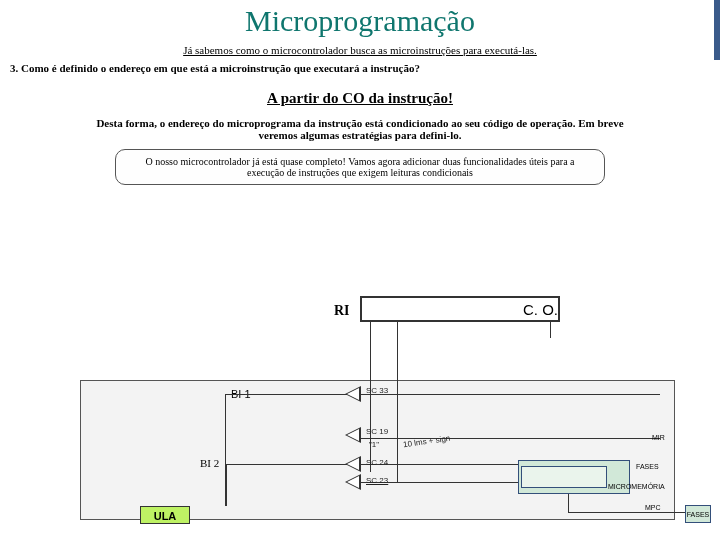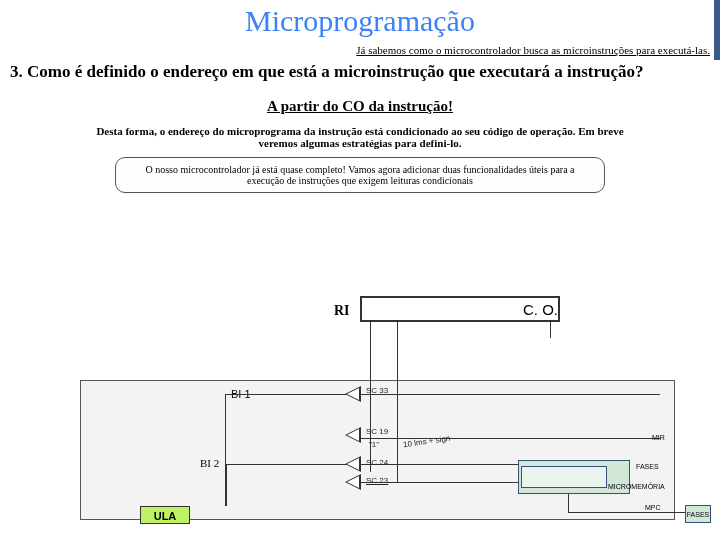--- a/index.html
+++ b/index.html
@@ -1,19 +1,19 @@
 <!DOCTYPE html>
 <html><head>
 <meta charset="utf-8">
 <style>
   * { box-sizing: border-box; margin: 0; padding: 0; }
   body { width: 720px; height: 540px; font-family: Georgia, serif; background: #fff; position: relative; overflow: hidden; }
-  .title { font-size: 30px; text-align: center; margin-top: 4px; color: #3b82f6; }
-  .intro { font-size: 11px; margin: 6px 10px 4px 10px; text-align: right; text-decoration: underline; }
-  .question { font-size: 17px; margin: 6px 10px 4px 10px; font-weight: bold; }
+  .title { font-size: 30px; text-align: center; margin-top: 4px; color: #0f766e; }
+  .intro { font-size: 11px; margin: 6px 10px 4px 10px; text-align: center; text-decoration: underline; }
+  .question { font-size: 11px; margin: 6px 10px 4px 10px; font-weight: bold; }
   .answer { font-size: 15px; margin: 16px 0 10px 0; text-align: center; text-decoration: underline; font-weight: bold; }
   .para1 { font-size: 11px; margin: 6px 90px 6px 90px; text-align: center; font-weight: bold; }
   .callout { font-size: 10px; margin: 8px auto; width: 490px; text-align: center; border: 1px solid #555; border-radius: 10px; padding: 6px 10px; background: #fefefe; }
   .diagram { position: absolute; left: 0; top: 290px; width: 720px; height: 250px; }
   .bus-area { position: absolute; left: 80px; top: 90px; width: 595px; height: 140px; background: #f3f3f3; border: 1px solid #555; }
   .ri-label { position: absolute; left: 334px; top: 13px; font-size: 14px; font-weight: bold; }
   .co-box { position: absolute; left: 360px; top: 6px; width: 200px; height: 26px; border: 2px solid #333; background: #fff; text-align: right; font-size: 15px; font-family: Arial, sans-serif; line-height: 24px; }
   .wire { position: absolute; background: #333; }
   .vwire { width: 1px; }
   .hwire { height: 1px; }

